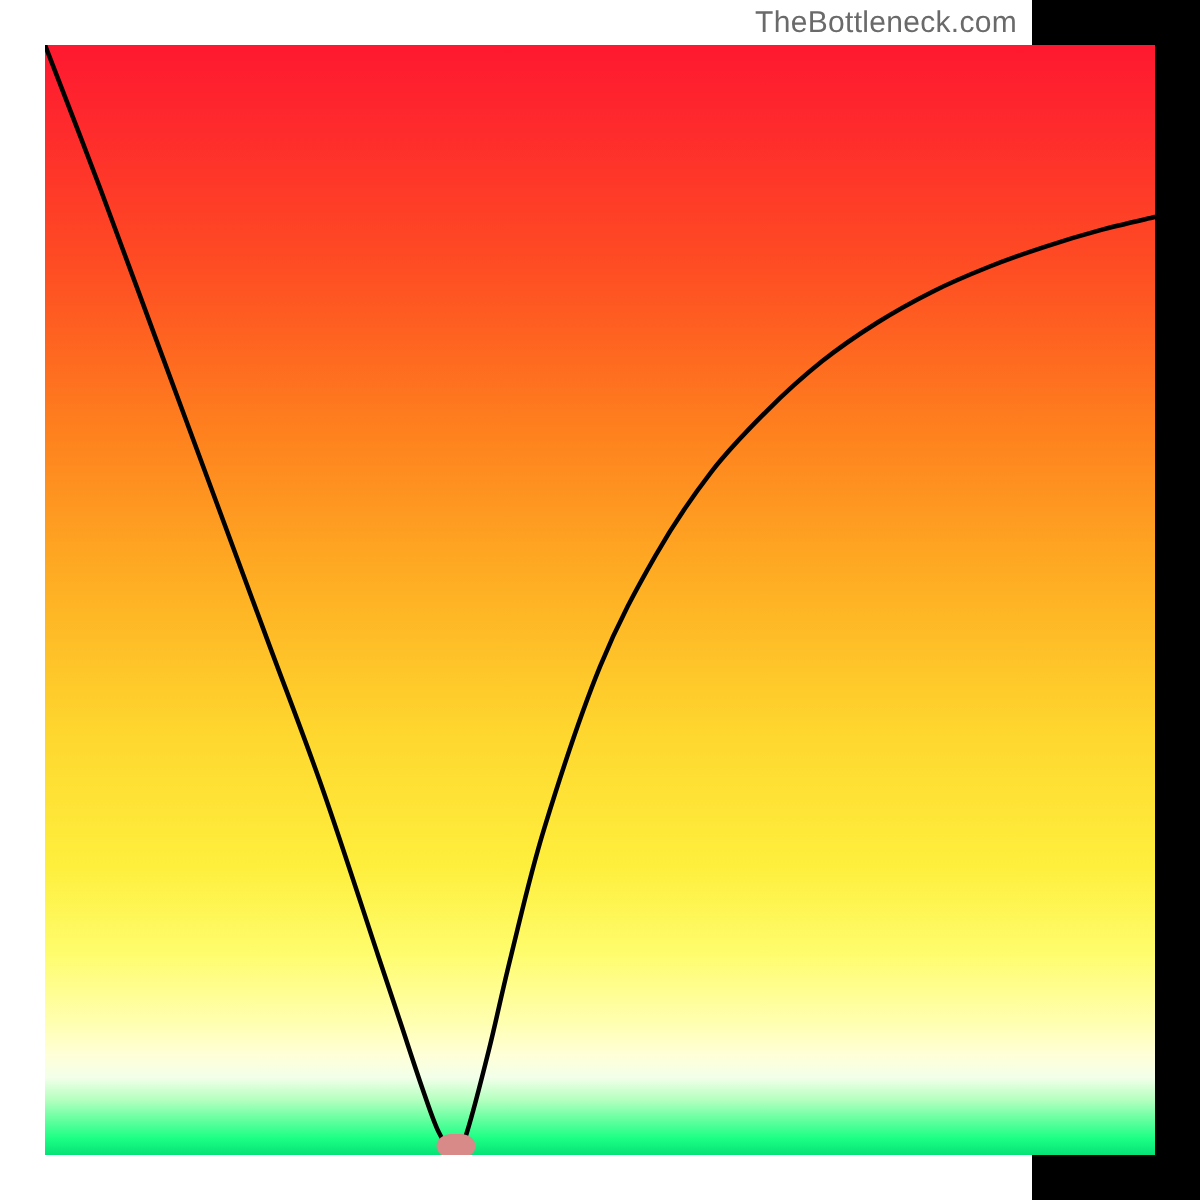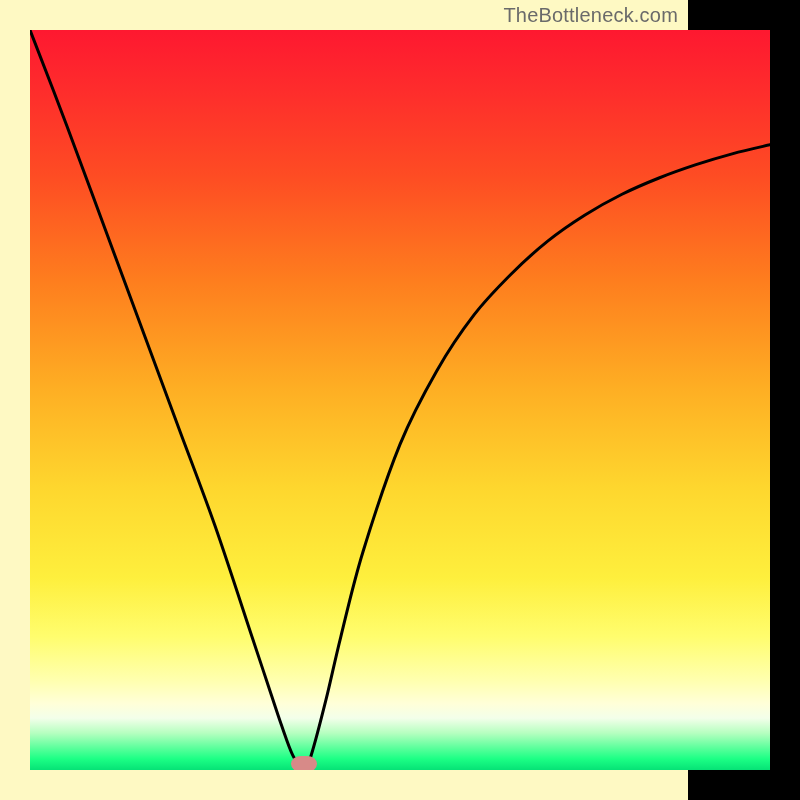--- a/index.html
+++ b/index.html
@@ -8,21 +8,21 @@
     width: 800px;
     height: 800px;
     overflow: hidden;
     background: #000;
     font-family: Arial, Helvetica, sans-serif;
   }
   .stage {
     position: relative;
     width: 688px;
     height: 800px;
-    background: #fef9c3;
+    background: #ffffff;
   }
   .watermark {
     position: absolute;
     top: 4px;
     right: 10px;
     color: #6a6a6a;
     font-size: 20px;
     font-weight: 400;
     letter-spacing: 0.2px;
     z-index: 20;

